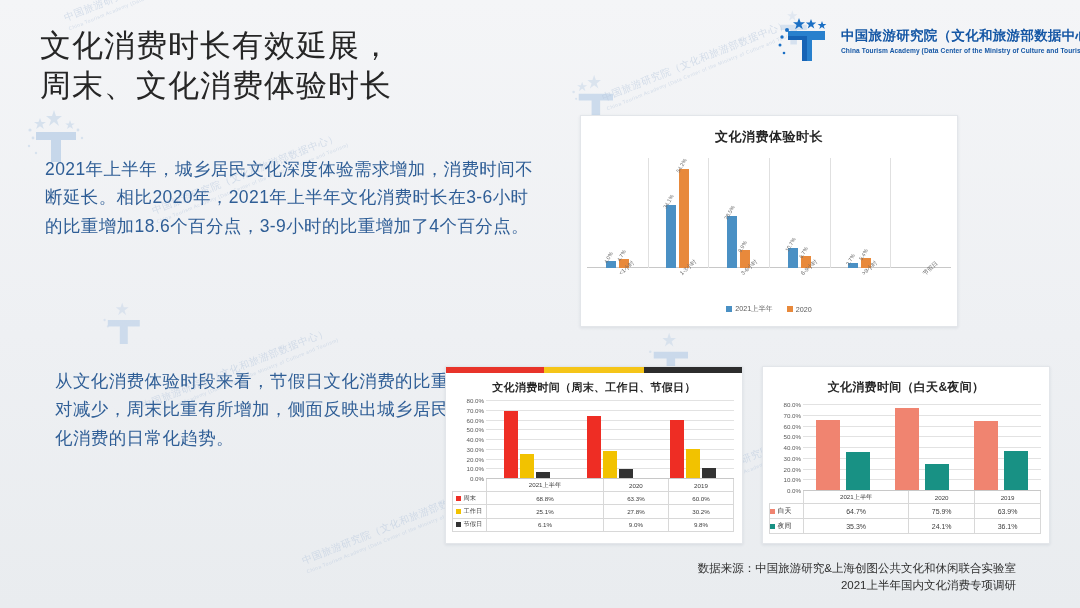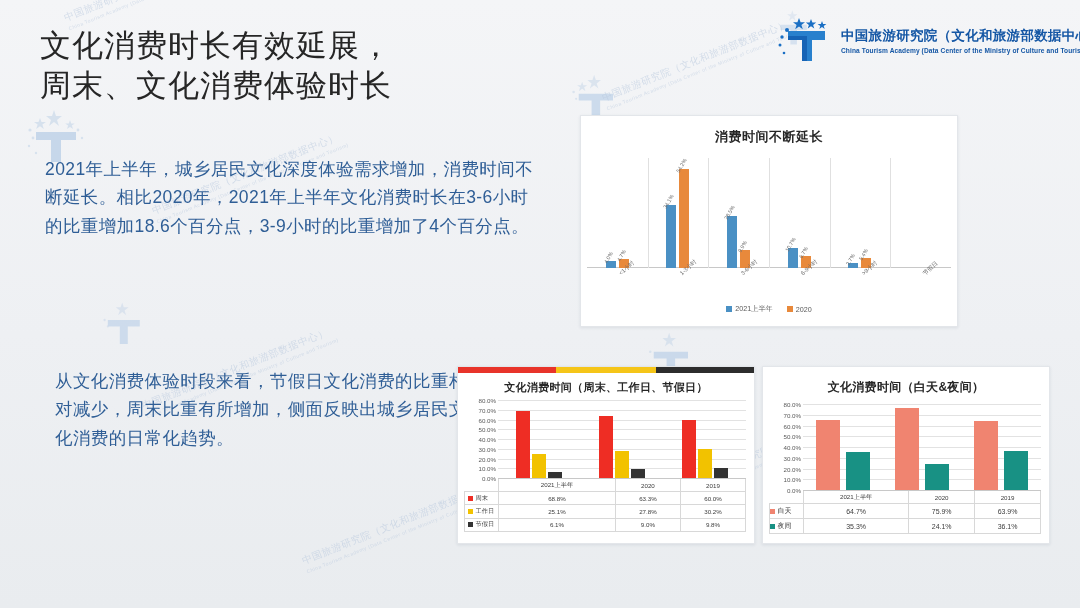--- a/index.html
+++ b/index.html
@@ -73,21 +73,21 @@
   #para-3 { left: 55px; top: 498px; width: 420px; }
 
   
   .card {
     position: absolute;
     background: #ffffff;
     border: 1px solid #e3e6ea;
     box-shadow: 0 1px 3px rgba(40,60,90,.10);
   }
   #card-top    { left: 580px; top: 115px; width: 378px; height: 212px; }
-  #card-left   { left: 457px; top: 366px; width: 298px; height: 178px; }
+  #card-left   { left: 445px; top: 366px; width: 298px; height: 178px; }
   #card-right  { left: 762px; top: 366px; width: 288px; height: 178px; }
 
   .tri-bar { display: flex; height: 6px; width: 100%; }
   .tri-bar span { display:block; height: 100%; }
   .tri-bar .s1 { flex: 0 0 33%; background: #e8342a; }
   .tri-bar .s2 { flex: 0 0 34%; background: #f5c518; }
   .tri-bar .s3 { flex: 1;       background: #2d2d2d; }
 
   .chart-title {
     text-align: center;
@@ -286,21 +286,21 @@
       <div class="en">China Tourism Academy (Data Center of the Ministry of Culture and Tourism)</div>
     </div>
   </div>
 
   <div id="page-title">文化消费时长有效延展，
 周末、文化消费体验时长</div>
   <div class="para" id="para-1">2021年上半年，城乡居民文化深度体验需求增加，消费时间不断延长。相比2020年，2021年上半年文化消费时长在3-6小时的比重增加18.6个百分点，3-9小时的比重增加了4个百分点。</div>
   <div class="para" id="para-2">从文化消费体验时段来看，节假日文化消费的比重相对减少，周末比重有所增加，侧面反映出城乡居民文化消费的日常化趋势。</div>
 
   <div class="card" id="card-top">
-    <div class="chart-title">消费时间不断延长</div>
+    <div class="chart-title">文化消费体验时长</div>
     <div class="plot" id="plot-top">
       <div class="grid">
         <div class="gl axis" style="bottom:0;"></div>
       </div>
       <div id="vseps-top">
           <div class="vsep" style="left: 16.6667%;"></div>
           <div class="vsep" style="left: 33.3333%;"></div>
           <div class="vsep" style="left: 50%;"></div>
           <div class="vsep" style="left: 66.6667%;"></div>
           <div class="vsep" style="left: 83.3333%;"></div>
@@ -515,14 +515,16 @@
               <td class="legcell"><span class="sw" style="background: rgb(24, 145, 132);"></span><span>夜间</span></td>
               <td>35.3%</td>
               <td>24.1%</td>
               <td>36.1%</td>
             </tr>
           </tbody>
         </table>
       </div>
   </div>
 
+  <div id="source">数据来源：中国旅游研究&amp;上海创图公共文化和休闲联合实验室
+2021上半年国内文化消费专项调研</div>
 
 </div>
 
 </body></html>

